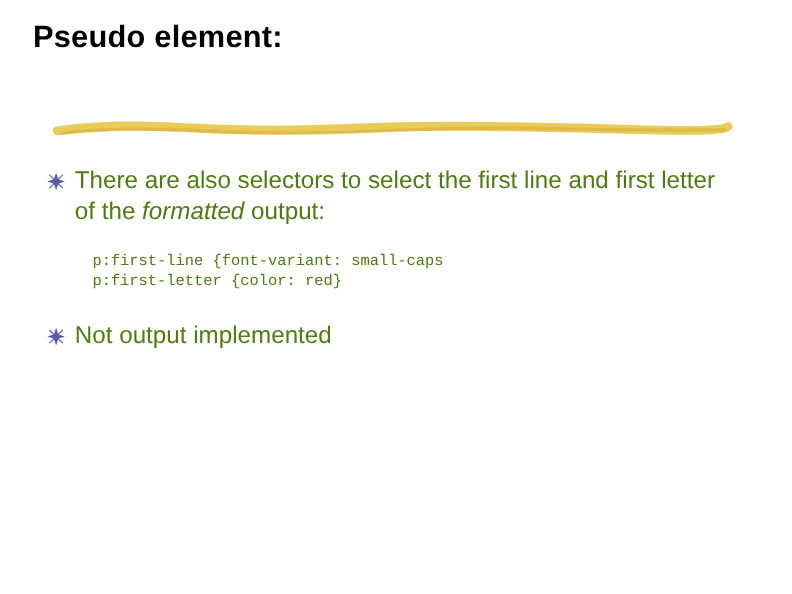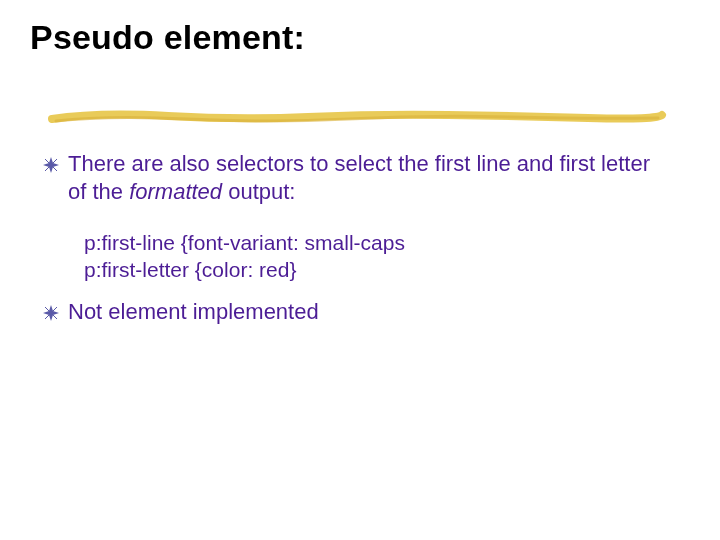--- a/index.html
+++ b/index.html
@@ -15,65 +15,65 @@
     position: relative;
     width: 720px;
     height: 540px;
     box-sizing: border-box;
   }
   .title {
     position: absolute;
     left: 30px;
     top: 18px;
     font-weight: 900;
-    font-size: 34px;
+    font-size: 28px;
     line-height: 1.15;
     color: #000;
     letter-spacing: 0.2px;
   }
   .underline-stroke {
     position: absolute;
     left: 48px;
     top: 105px;
     width: 620px;
     height: 24px;
     pointer-events: none;
   }
   .body {
     position: absolute;
     left: 42px;
     top: 150px;
     width: 620px;
     font-size: 22px;
     line-height: 1.25;
-    color: #4c1d95;
+    color: #4d7c0f;
   }
   .bullet-row {
     display: flex;
     align-items: flex-start;
     margin-bottom: 24px;
   }
   .bullet-icon {
     flex: 0 0 auto;
     width: 18px;
     height: 22px;
     margin-right: 8px;
     margin-top: 4px;
   }
   .bullet-text {
     flex: 1 1 auto;
   }
   .italic {
     font-style: italic;
   }
   .code-block {
-    margin: 10px 0 14px 42px;
-    font-size: 21px;
+    margin: 10px 0 26px 42px;
+    font-size: 14px;
     line-height: 1.3;
-    font-family: Liberation Sans, sans-serif;
+    font-family: Liberation Mono, monospace;
   }
 </style>
 </head>
 <body>
 <div class="slide">
 
   <div class="title">
     <span>Pseudo element:</span><br>
   </div>
 
@@ -97,17 +97,17 @@
     <div class="code-block">
       <div>p:first-line {font-variant: small-caps</div>
       <div>p:first-letter {color: red}</div>
     </div>
 
     <div class="bullet-row">
       <svg class="bullet-icon" viewBox="0 0 18 18">
         <path d="M9 1 L11 7 L17 9 L11 11 L9 17 L7 11 L1 9 L7 7 Z" fill="#5a5aa8"></path>
         <path d="M3 3 L15 15 M15 3 L3 15" stroke="#5a5aa8" stroke-width="1"></path>
       </svg>
-      <div class="bullet-text">Not element implemented</div>
+      <div class="bullet-text">Not output implemented</div>
     </div>
 
   </div>
 </div>
 
 </body></html>

